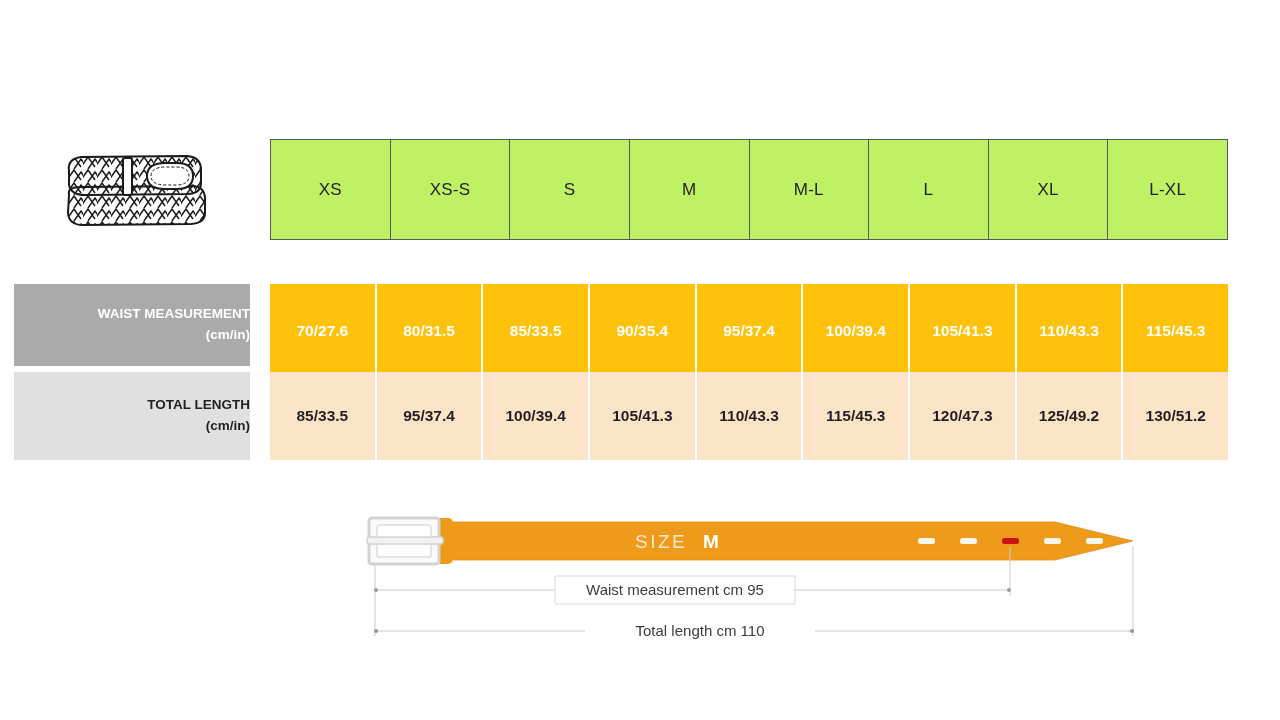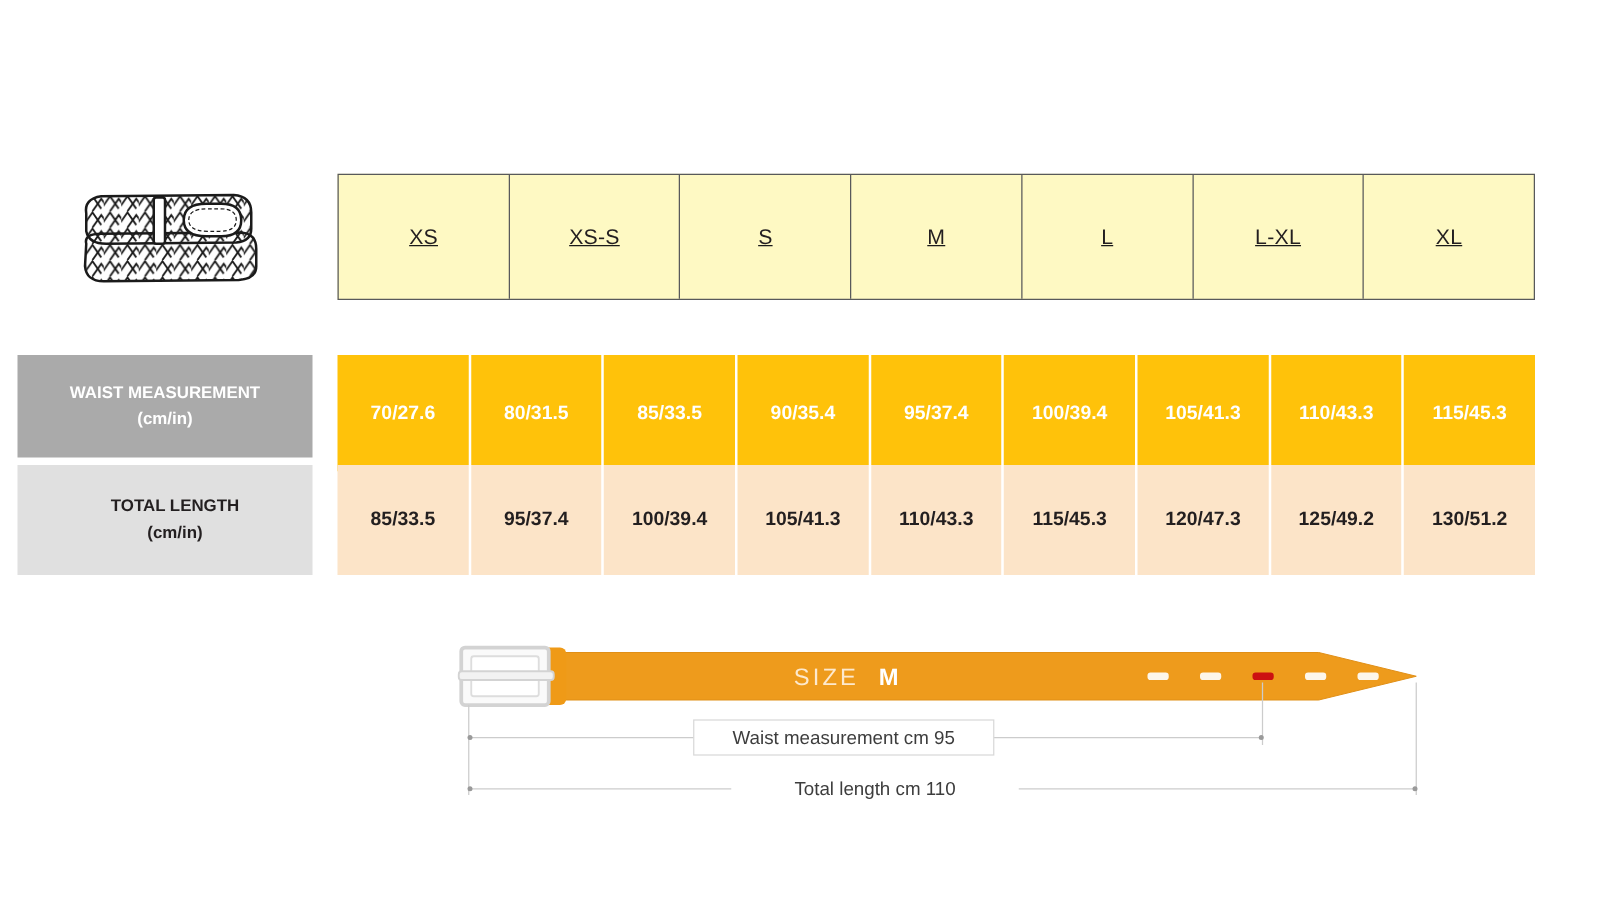--- a/index.html
+++ b/index.html
@@ -28,22 +28,21 @@
   
   #size-header-table {
     position: absolute;
     left: 270px;
     top: 139px;
     width: 958px;
     height: 101px;
     display: flex;
     border: 1.5px solid #58595b;
     box-sizing: border-box;
-    background: #fef9c3;
-    text-decoration: underline;
+    background: #bef264;
   }
   #size-header-table .hcell {
     flex: 1 1 0;
     display: flex;
     align-items: center;
     justify-content: center;
     border-right: 1.5px solid #58595b;
     box-sizing: border-box;
     font-size: 17px;
     color: #231f20;
@@ -51,21 +50,21 @@
   }
   #size-header-table .hcell:last-child { border-right: none; }
 
   
   .row-label {
     position: absolute;
     left: 14px;
     width: 236px;
     display: flex;
     flex-direction: column;
-    align-items: center;
+    align-items: flex-end;
     justify-content: center;
     text-align: center;
     font-weight: bold;
     font-size: 13.5px;
     line-height: 1.55;
     box-sizing: border-box;
   }
   #waist-label-block {
     top: 284px;
     height: 82px;
@@ -152,23 +151,24 @@
     <path d="M 92 33 Q 92 20 110 20 L 122 20 Q 138 20 138 33 Q 138 46 122 46 L 110 46 Q 92 46 92 33 Z" fill="#ffffff" stroke="#1a1a1a" stroke-width="2"></path>
     <path d="M 96 33 Q 96 24 111 24 L 121 24 Q 134 24 134 33 Q 134 42 121 42 L 111 42 Q 96 42 96 33 Z" fill="none" stroke="#1a1a1a" stroke-width="1" stroke-dasharray="3 2"></path>
   </svg>
 </div>
 
 <div id="size-header-table">
   <div class="hcell">XS</div>
   <div class="hcell">XS-S</div>
   <div class="hcell">S</div>
   <div class="hcell">M</div>
+  <div class="hcell">M-L</div>
   <div class="hcell">L</div>
+  <div class="hcell">XL</div>
   <div class="hcell">L-XL</div>
-  <div class="hcell">XL</div>
 </div>
 
 <div class="row-label" id="waist-label-block">
   <span>WAIST MEASUREMENT</span>
   <span class="unit">(cm/in)</span>
 </div>
 
 <div class="data-row" id="waist-row">
   <div class="dcell">70/27.6</div>
   <div class="dcell">80/31.5</div>

